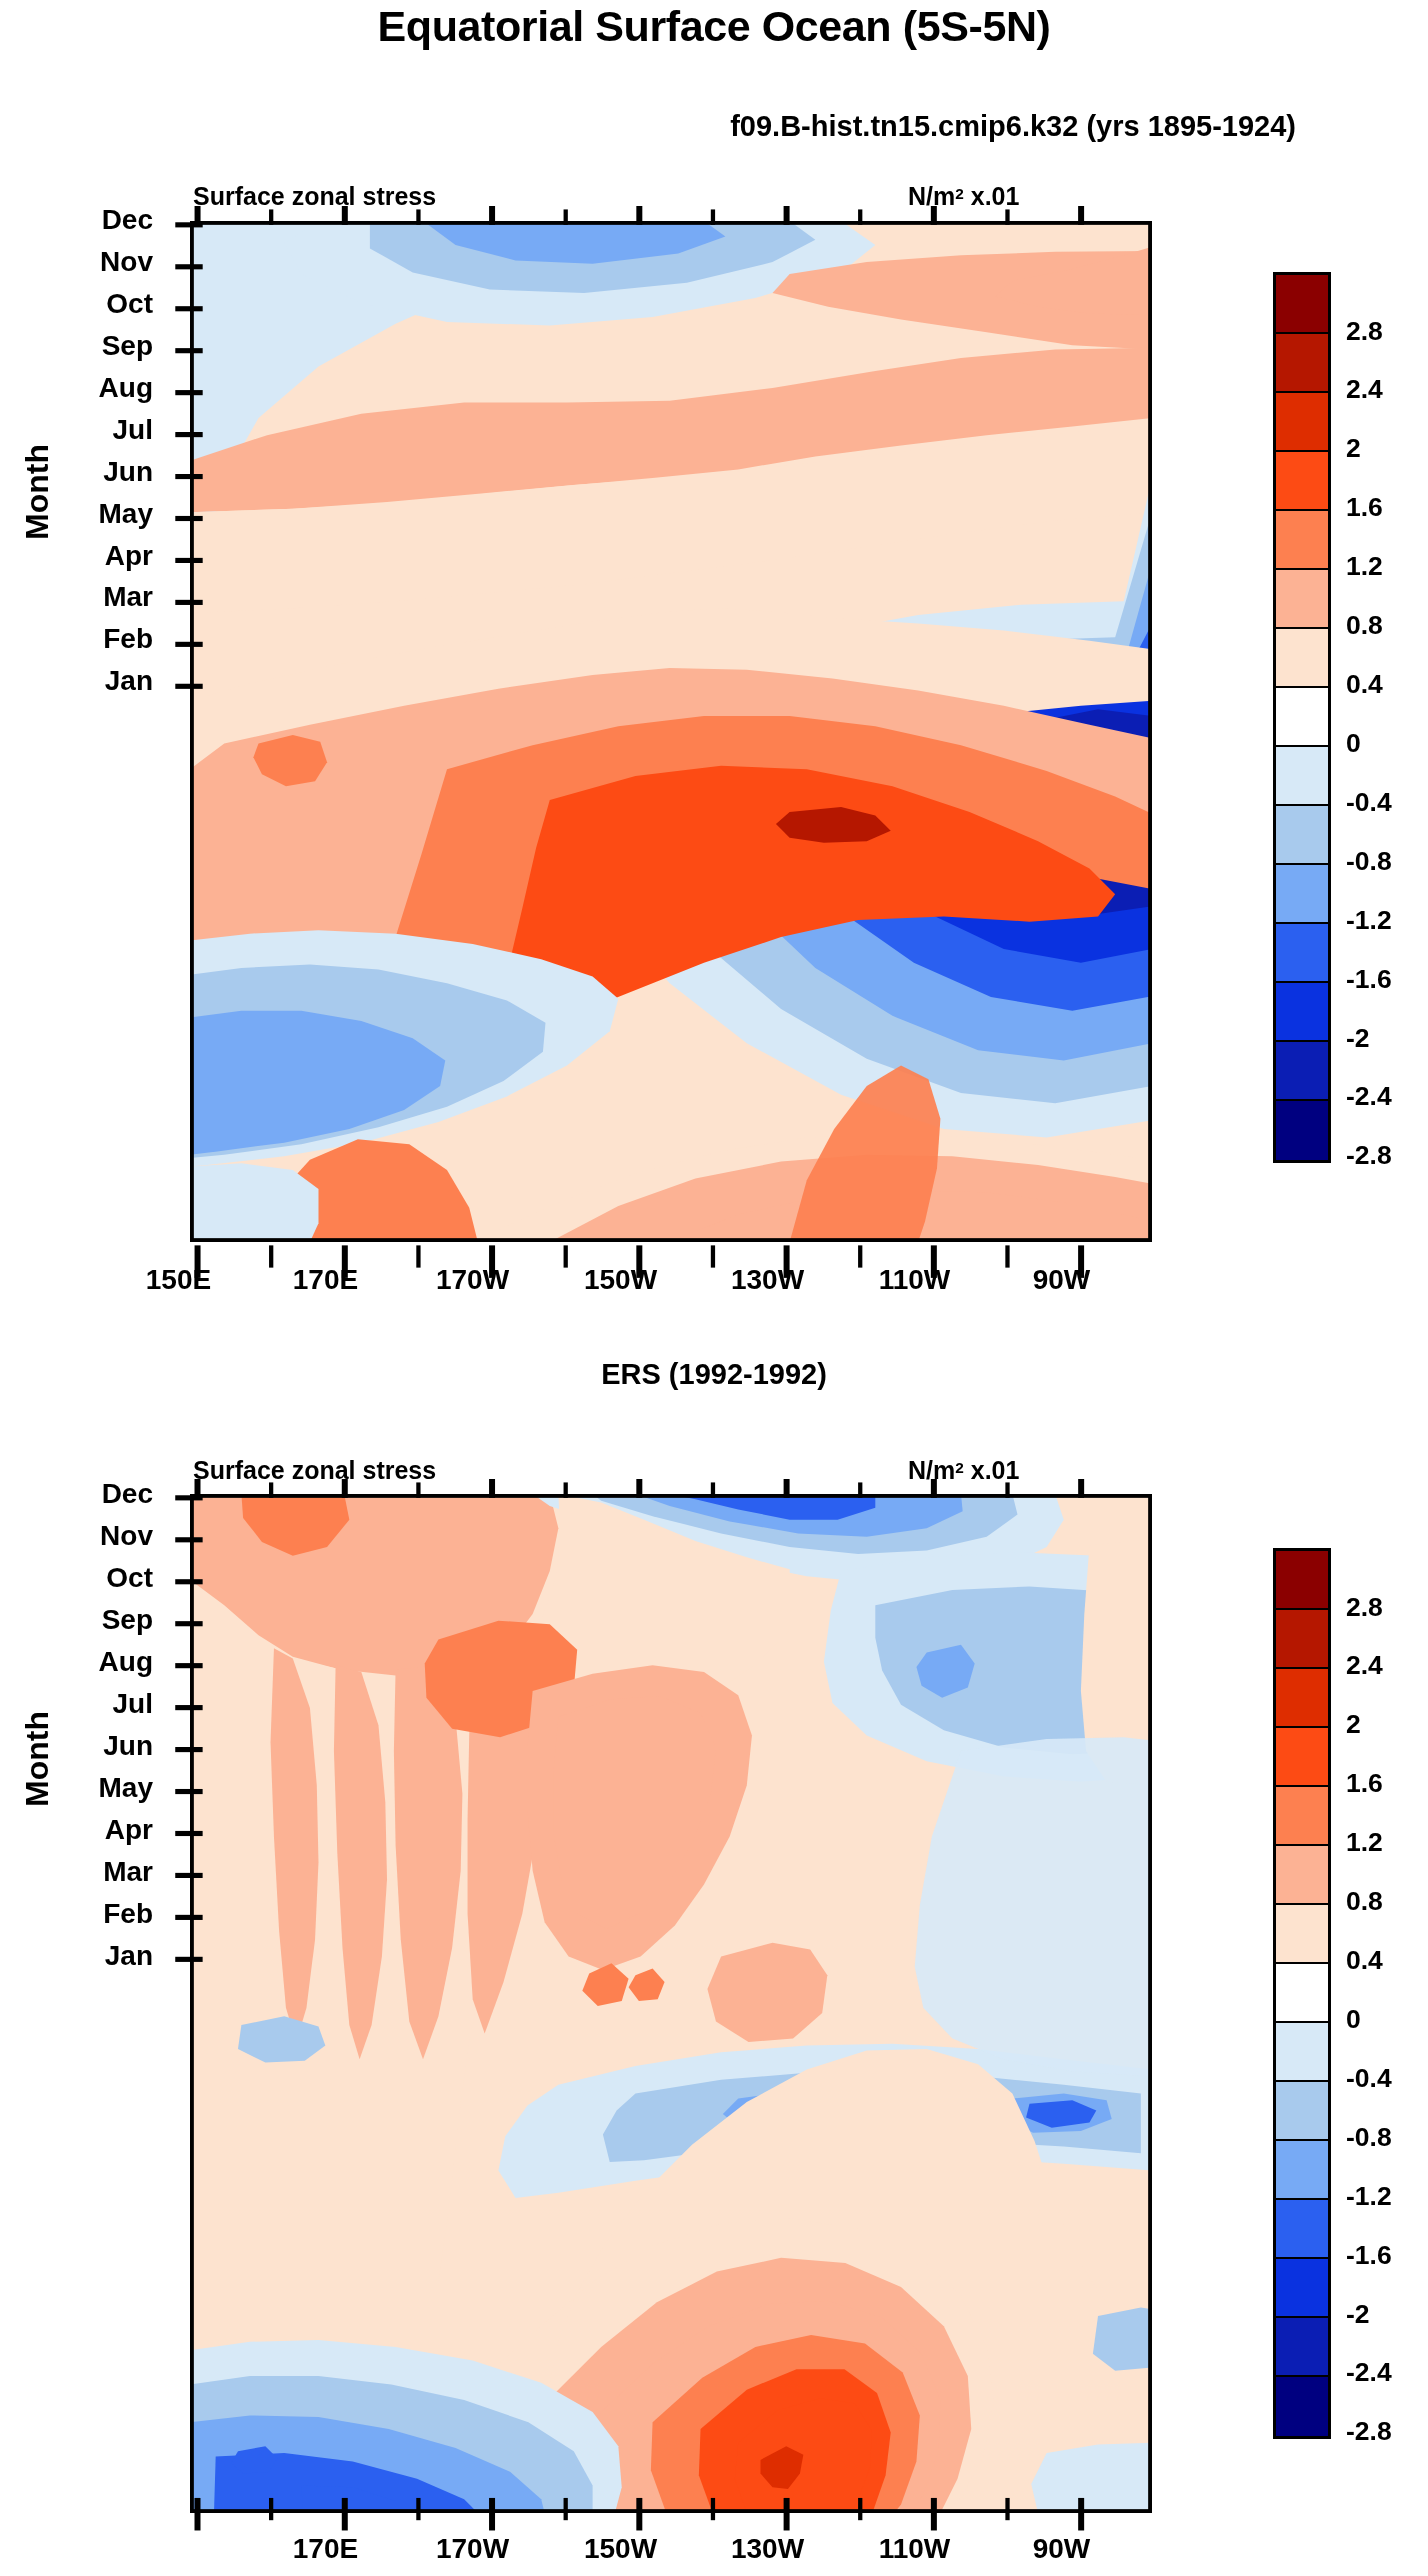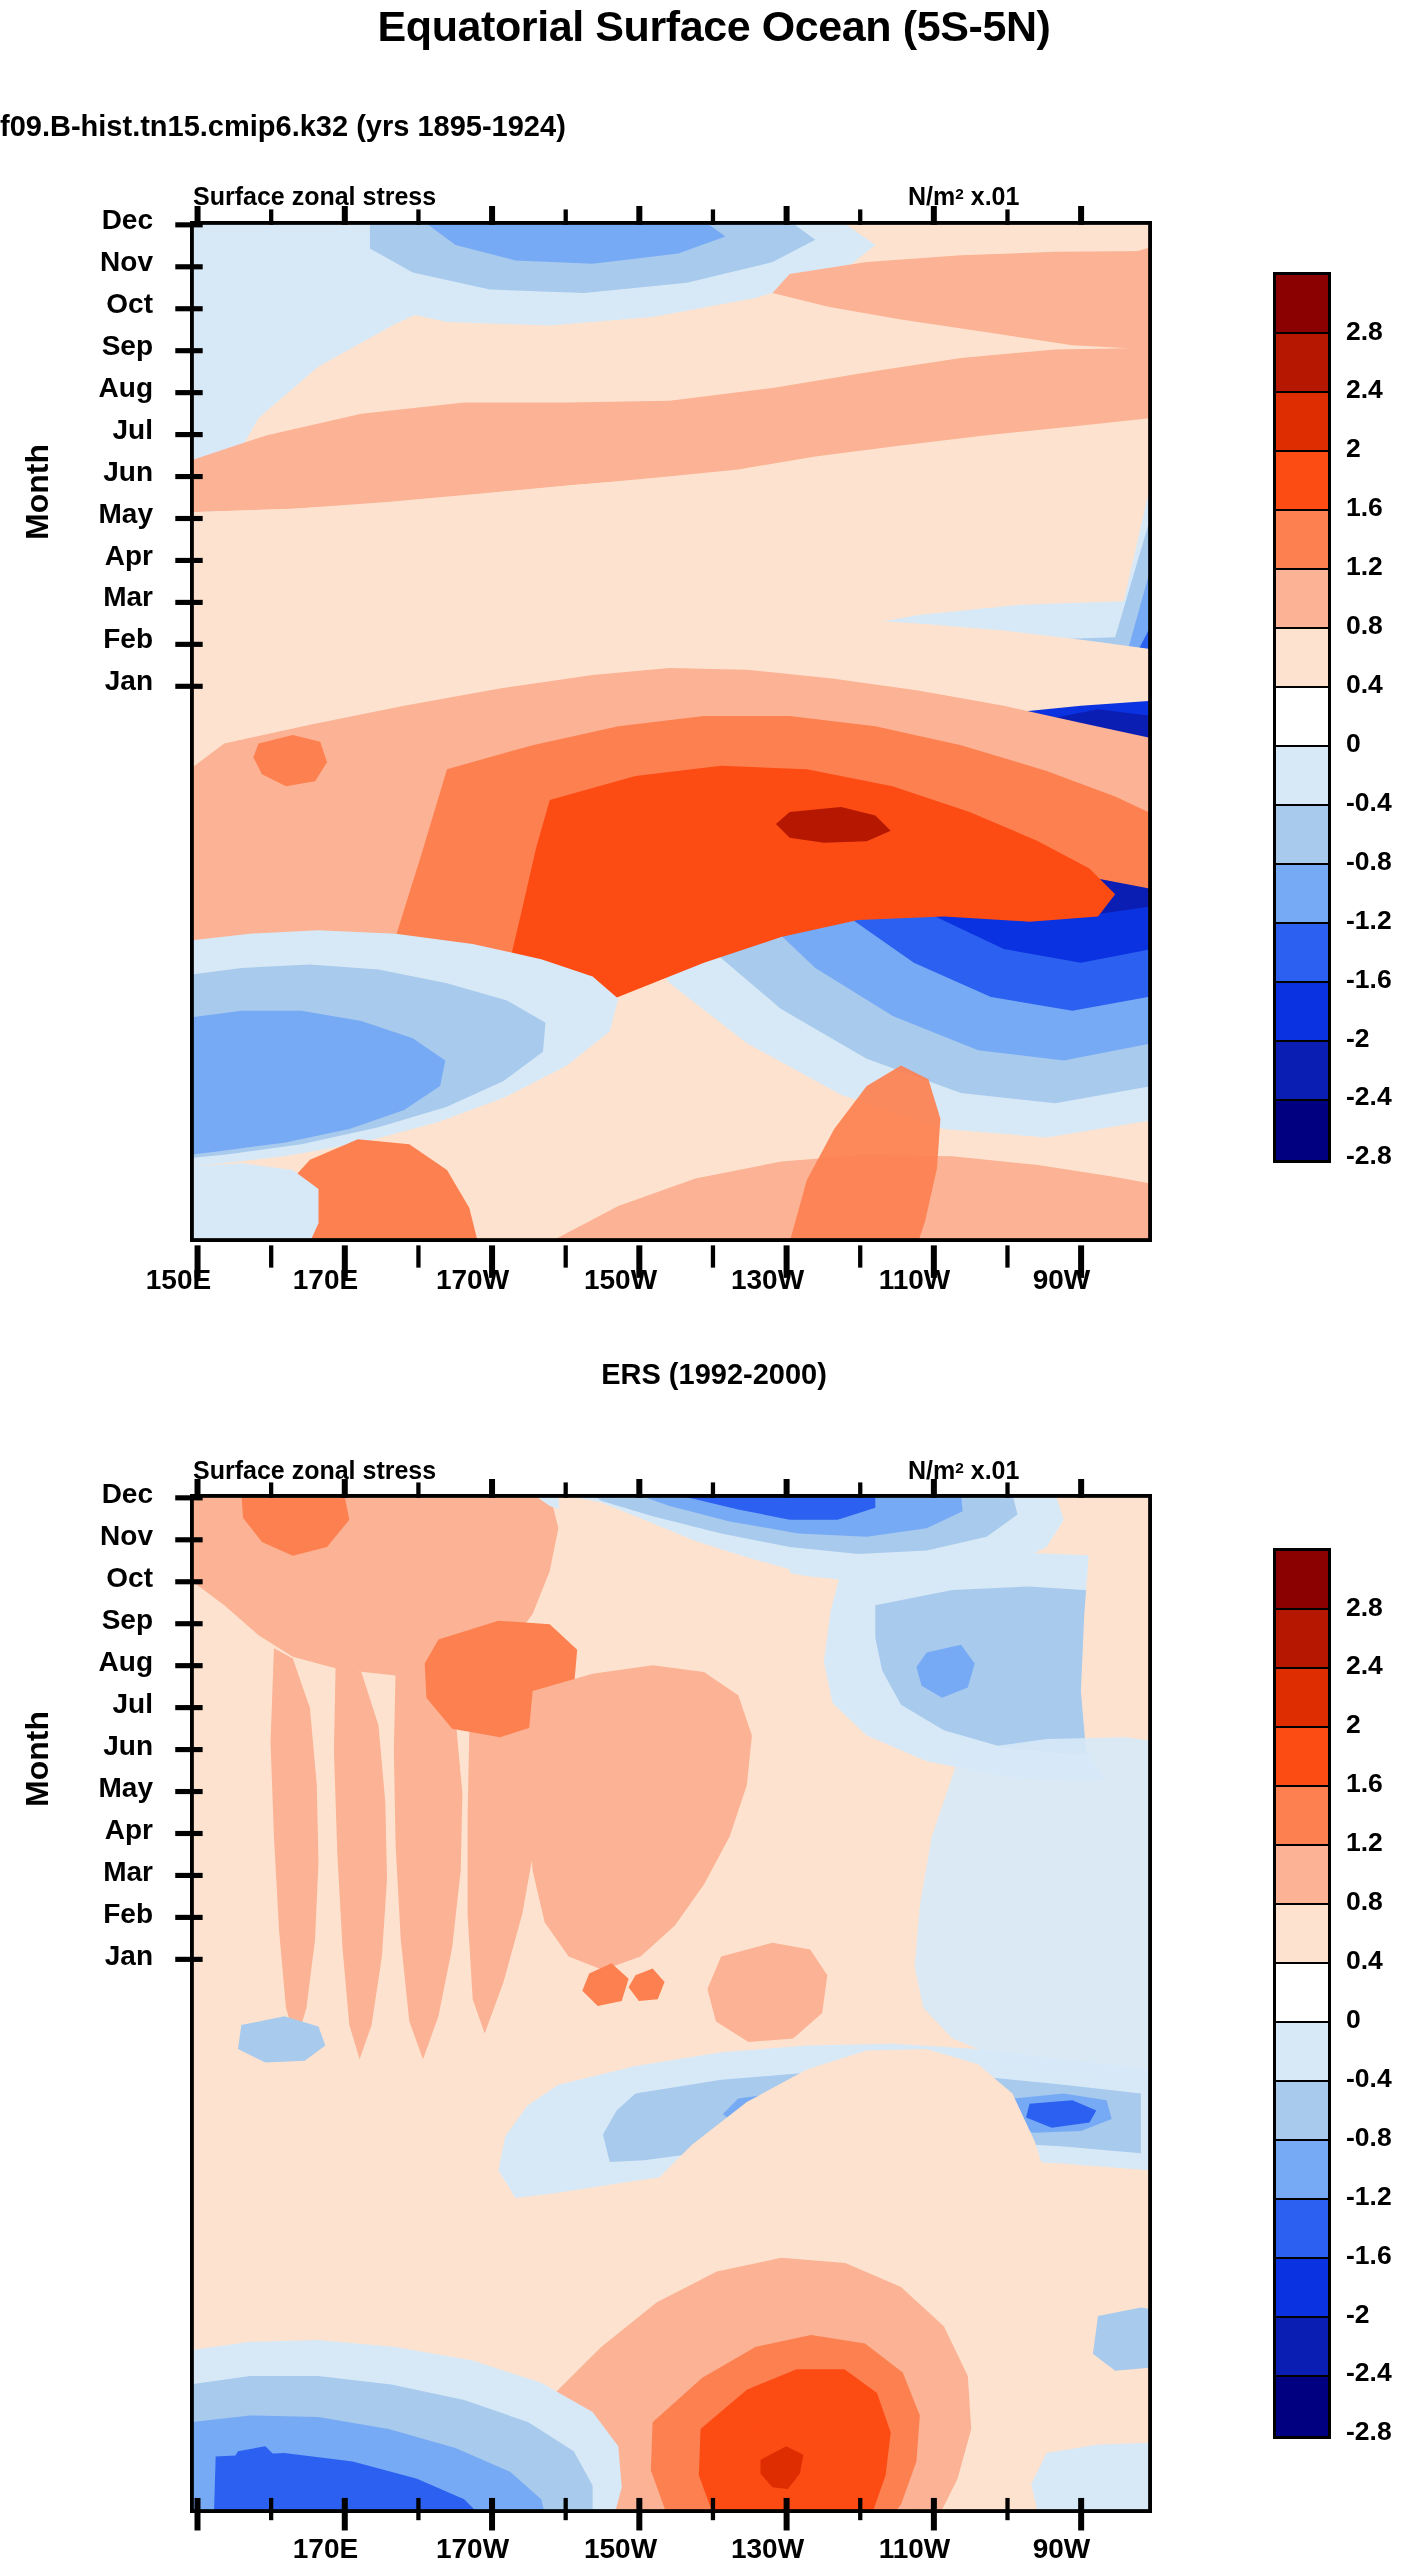--- a/index.html
+++ b/index.html
@@ -7,21 +7,21 @@
        font-family:"Liberation Sans","DejaVu Sans",sans-serif;
        -webkit-font-smoothing:antialiased;overflow:hidden;}
 
   .abs{position:absolute;}
 
   #main-title{
     left:0;top:1.7px;width:1428px;text-align:center;
     font-size:43px;font-weight:bold;letter-spacing:-0.4px;color:#000;
   }
   #sub-title{
-    left:0;top:110px;width:1296px;text-align:left;
+    left:0;top:110px;width:1296px;text-align:right;
     font-size:29px;font-weight:bold;color:#000;
   }
   #panel2-title{
     left:0;top:1358px;width:1428px;text-align:center;
     font-size:29px;font-weight:bold;color:#000;
   }
 
   .panel-varlabel{font-size:25px;font-weight:bold;color:#000;}
   .panel-unitlabel{font-size:25px;font-weight:bold;color:#000;}
 
@@ -239,21 +239,21 @@
     <div class="cb-label" style="position: absolute; left: 0px; top: 456px;">0</div>
     <div class="cb-label" style="position: absolute; left: 0px; top: 515px;">-0.4</div>
     <div class="cb-label" style="position: absolute; left: 0px; top: 574px;">-0.8</div>
     <div class="cb-label" style="position: absolute; left: 0px; top: 633px;">-1.2</div>
     <div class="cb-label" style="position: absolute; left: 0px; top: 692px;">-1.6</div>
     <div class="cb-label" style="position: absolute; left: 0px; top: 751px;">-2</div>
     <div class="cb-label" style="position: absolute; left: 0px; top: 809px;">-2.4</div>
     <div class="cb-label" style="position: absolute; left: 0px; top: 868px;">-2.8</div>
   </div>
 
-<div class="abs" id="panel2-title">ERS (1992-2000)</div>
+<div class="abs" id="panel2-title">ERS (1992-1992)</div>
 
 <div class="abs" style="left:193px;top:1456px;">
   <span class="panel-varlabel">Surface zonal stress</span>
 </div>
 <div class="abs" style="left:908px;top:1456px;">
   <span class="panel-unitlabel">N/m</span><sup class="panel-unitlabel" style="font-size:15.4px">2</sup><span class="panel-unitlabel"> x.01</span>
 </div>
 
 <div class="abs axis-ylabel" style="left:19px;top:1807px;">Month</div>
 

